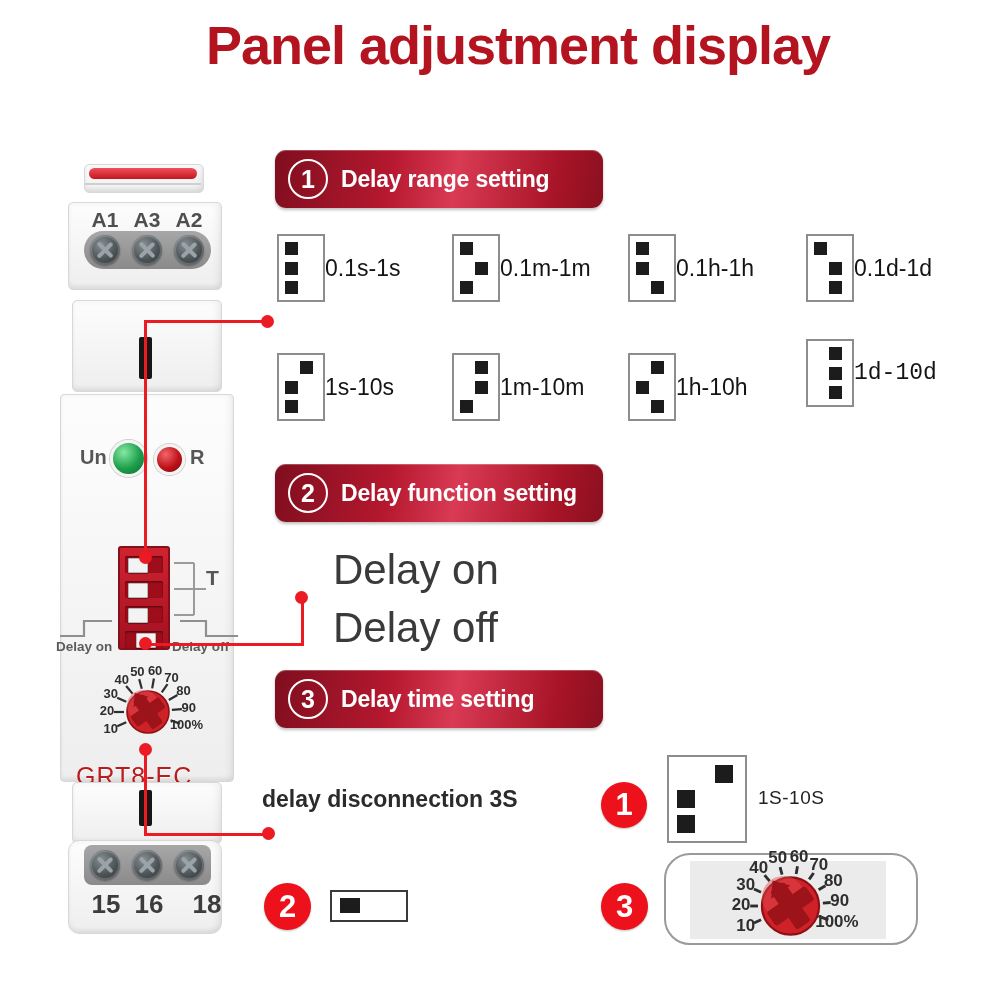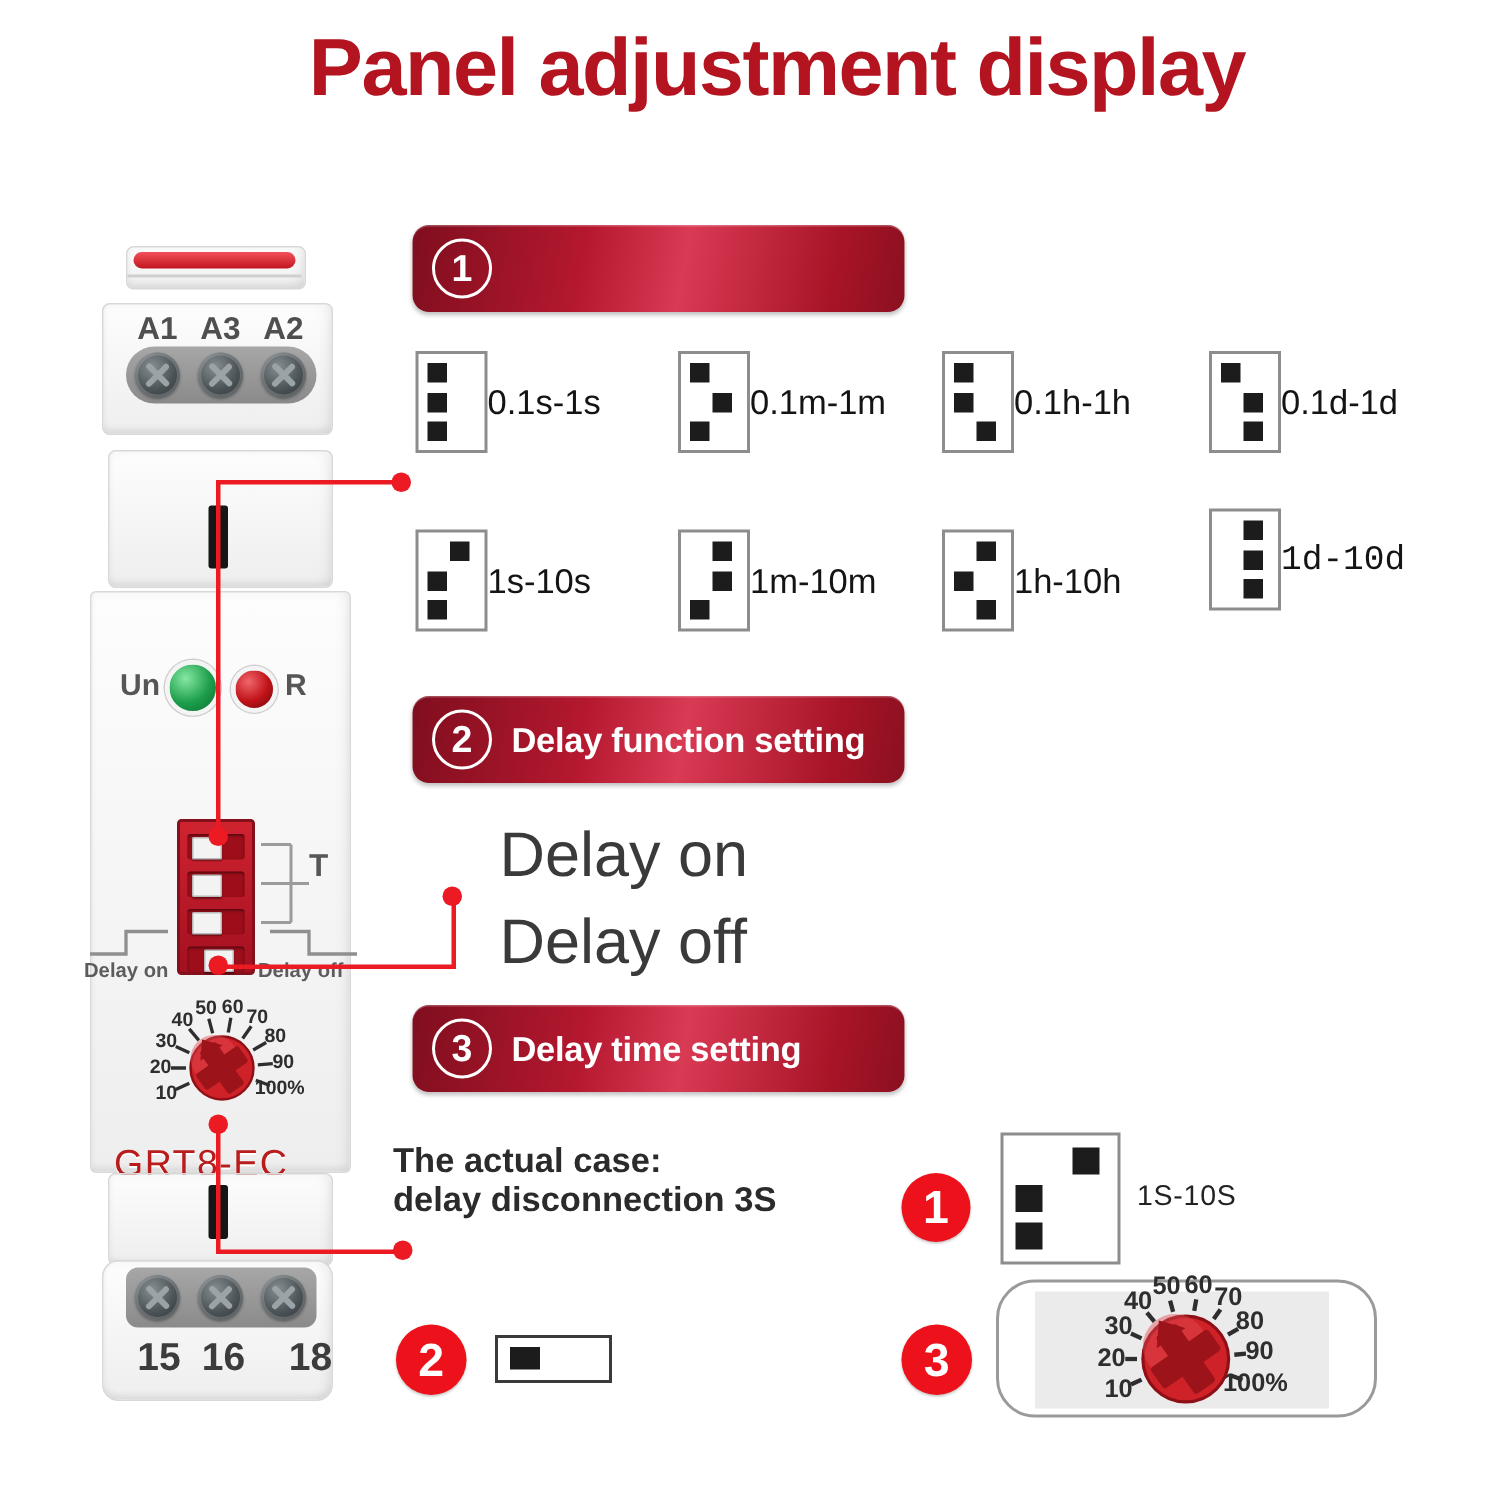--- a/index.html
+++ b/index.html
@@ -203,20 +203,21 @@
   <div class="reddot" style="left:139px;top:637px;"></div>
   <div class="reddot" style="left:295px;top:591px;"></div>
 
   <div class="redline" style="left:144px;top:749px;width:3px;height:87px;"></div>
   <div class="redline" style="left:144px;top:833px;width:126px;height:3px;"></div>
   <div class="reddot" style="left:139px;top:743px;"></div>
   <div class="reddot" style="left:262px;top:827px;"></div>
 
   <div class="banner" style="top:150px;">
     <div class="num">1</div>
+    <div class="lbl">Delay range setting</div>
   </div>
 
   <div id="rangeRow1">
       <div class="rangeitem" style="left: 277px; top: 234px;">
         <div class="dipbox" style="width: 44px; height: 64px;">
           <div class="sq" style="width: 13px; height: 13px; top: 6px; left: 6px;"></div>
           <div class="sq" style="width: 13px; height: 13px; top: 25.5px; left: 6px;"></div>
           <div class="sq" style="width: 13px; height: 13px; top: 45px; left: 6px;"></div>
         </div>
         <span class="rangelbl">0.1s-1s</span>
@@ -287,21 +288,20 @@
   </div>
 
   <div class="bigopt" style="top:546px;">Delay on</div>
   <div class="bigopt" style="top:604px;">Delay off</div>
 
   <div class="banner" style="top:670px;">
     <div class="num">3</div>
     <div class="lbl">Delay time setting</div>
   </div>
 
-  <div class="caseheading" style="top:760px;">The actual case:</div>
   <div class="caseheading" style="top:786px;">delay disconnection 3S</div>
 
   <div class="badge" style="left:601px;top:782px;width:46px;height:46px;">1</div>
   <div id="caseDip" class="abs" style="left:667px;top:755px;">
       <div class="dipbox" style="width: 76px; height: 84px;">
         <div class="sq" style="width: 18px; height: 18px; top: 8px; left: 46px;"></div>
         <div class="sq" style="width: 18px; height: 18px; top: 33px; left: 8px;"></div>
         <div class="sq" style="width: 18px; height: 18px; top: 58px; left: 8px;"></div>
       </div>
     </div>

